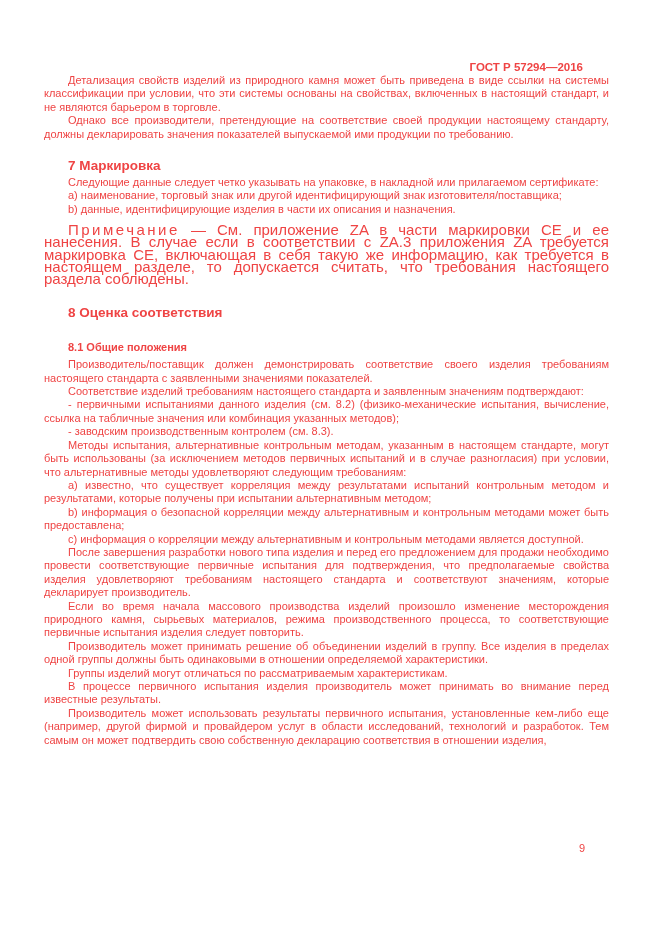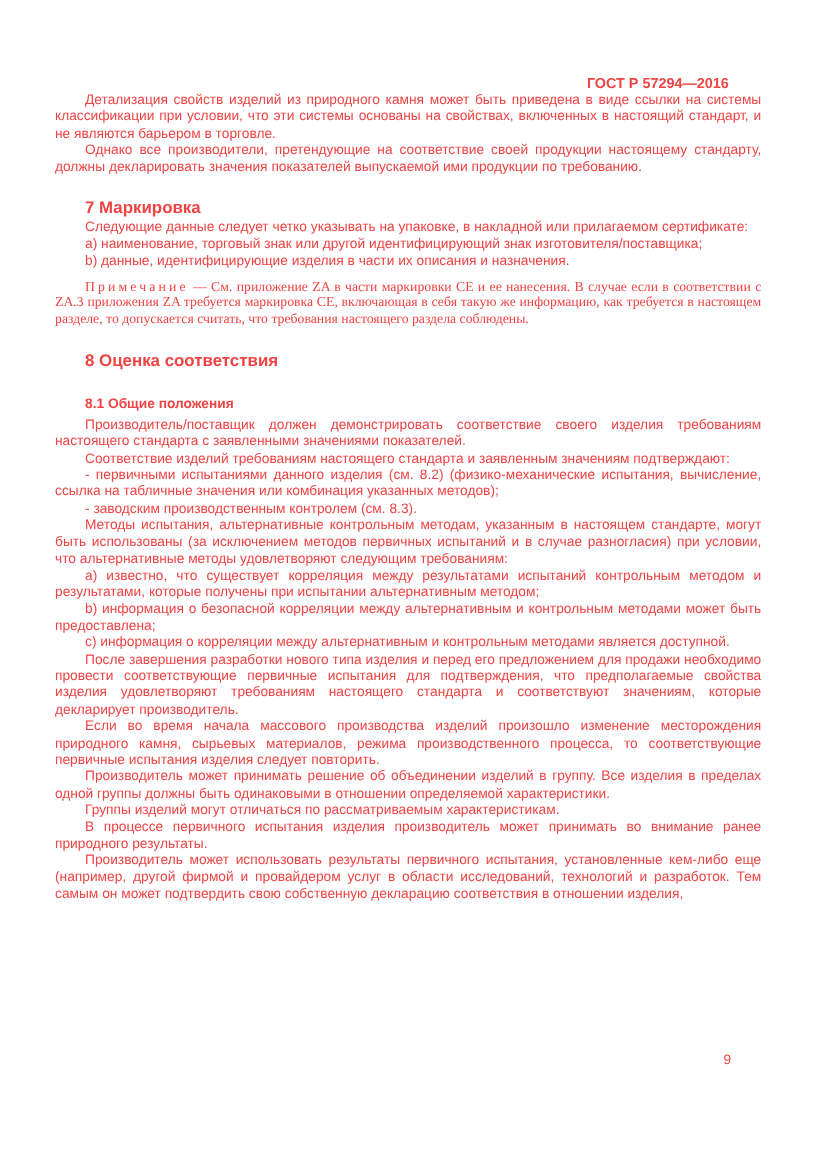--- a/index.html
+++ b/index.html
@@ -49,26 +49,25 @@
   .section-heading.h7 { margin-top: 17px; margin-bottom: 2px; }
   .section-heading.h8 { margin-top: 20px; margin-bottom: 0; }
   p.body {
     font-size: 11px;
     line-height: 13.4px;
     text-align: justify;
     text-indent: 24px;
     margin: 0;
   }
   p.note {
-    font-size: 11px;
+    font-size: 15px;
     line-height: 12.2px;
     text-align: justify;
     text-indent: 24px;
     margin: 8px 0 0 0;
-    font-family: Liberation Serif, serif;
   }
   .note-label {
     letter-spacing: 2.5px;
   }
   .page-number {
     position: absolute;
     top: 842px;
     right: 76px;
     font-size: 11px;
     line-height: 13px;
@@ -101,19 +100,19 @@
     <p class="body">- заводским производственным контролем (см. 8.3).</p>
     <p class="body">Методы испытания, альтернативные контрольным методам, указанным в настоящем стандарте, могут быть использованы (за исключением методов первичных испытаний и в случае разногласия) при условии, что альтернативные методы удовлетворяют следующим требованиям:</p>
     <p class="body">a) известно, что существует корреляция между результатами испытаний контрольным методом и результатами, которые получены при испытании альтернативным методом;</p>
     <p class="body">b) информация о безопасной корреляции между альтернативным и контрольным методами может быть предоставлена;</p>
     <p class="body">c) информация о корреляции между альтернативным и контрольным методами является доступной.</p>
 
     <p class="body">После завершения разработки нового типа изделия и перед его предложением для продажи необходимо провести соответствующие первичные испытания для подтверждения, что предполагаемые свойства изделия удовлетворяют требованиям настоящего стандарта и соответствуют значениям, которые декларирует производитель.</p>
     <p class="body">Если во время начала массового производства изделий произошло изменение месторождения природного камня, сырьевых материалов, режима производственного процесса, то соответствующие первичные испытания изделия следует повторить.</p>
     <p class="body">Производитель может принимать решение об объединении изделий в группу. Все изделия в пределах одной группы должны быть одинаковыми в отношении определяемой характеристики.</p>
     <p class="body">Группы изделий могут отличаться по рассматриваемым характеристикам.</p>
-    <p class="body">В процессе первичного испытания изделия производитель может принимать во внимание ранее природного результаты.</p>
+    <p class="body">В процессе первичного испытания изделия производитель может принимать во внимание перед известные результаты.</p>
     <p class="body">Производитель может использовать результаты первичного испытания, установленные кем-либо еще (например, другой фирмой и провайдером услуг в области исследований, технологий и разработок. Тем самым он может подтвердить свою собственную декларацию соответствия в отношении изделия,</p>
 
   </div>
 
   <div class="page-number">9</div>
 </div>
 
 </body></html>

